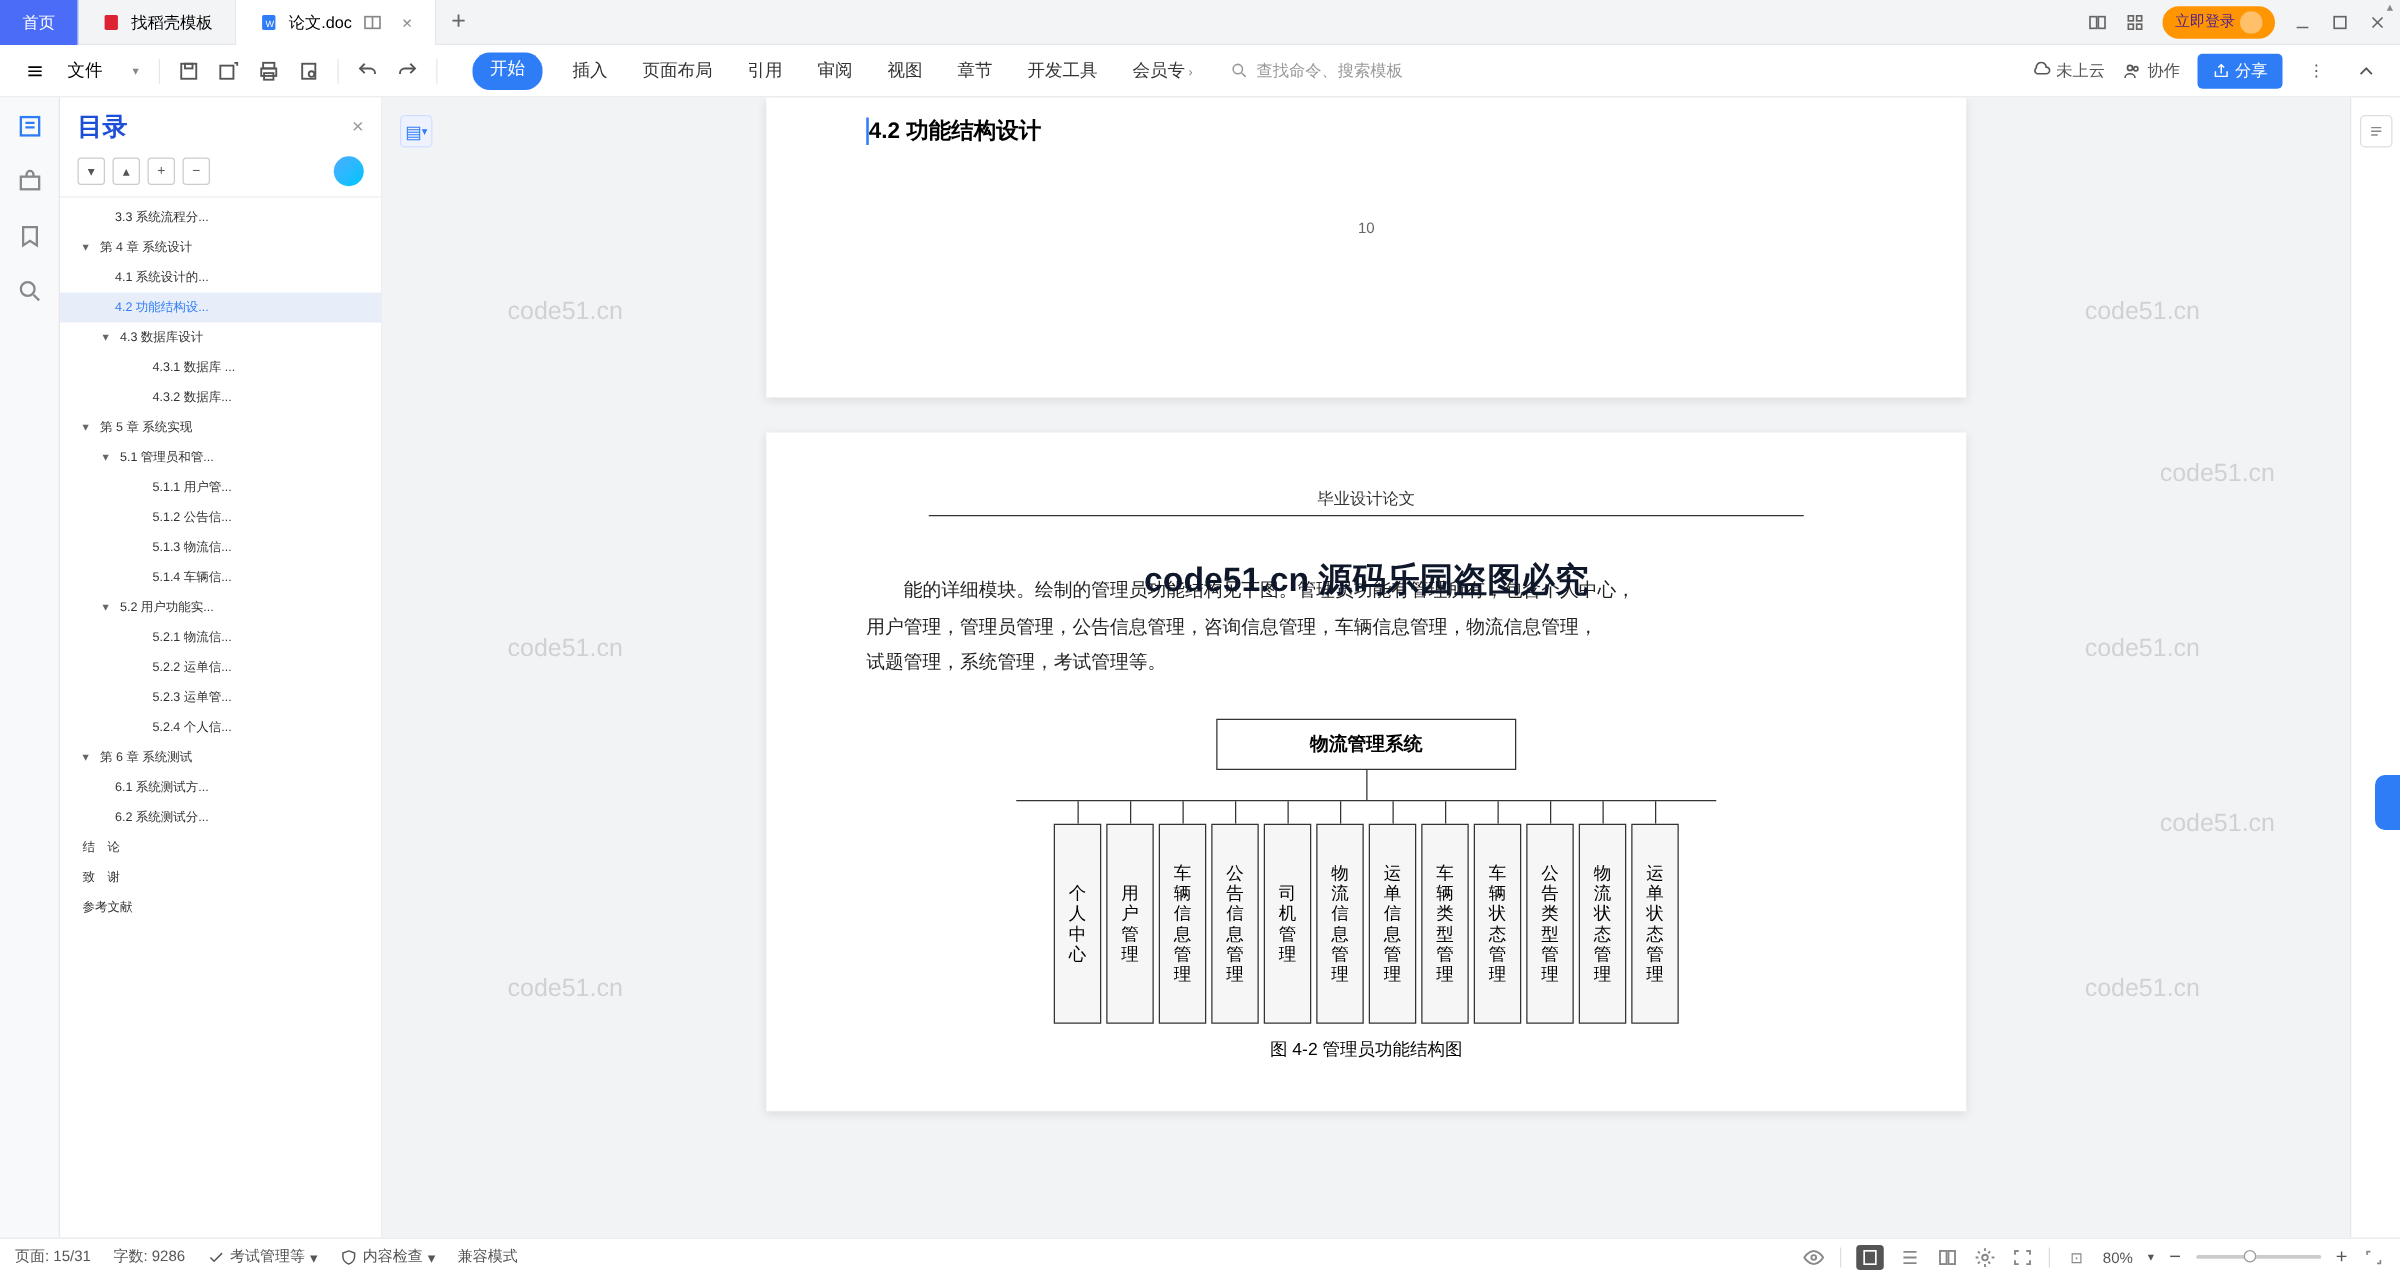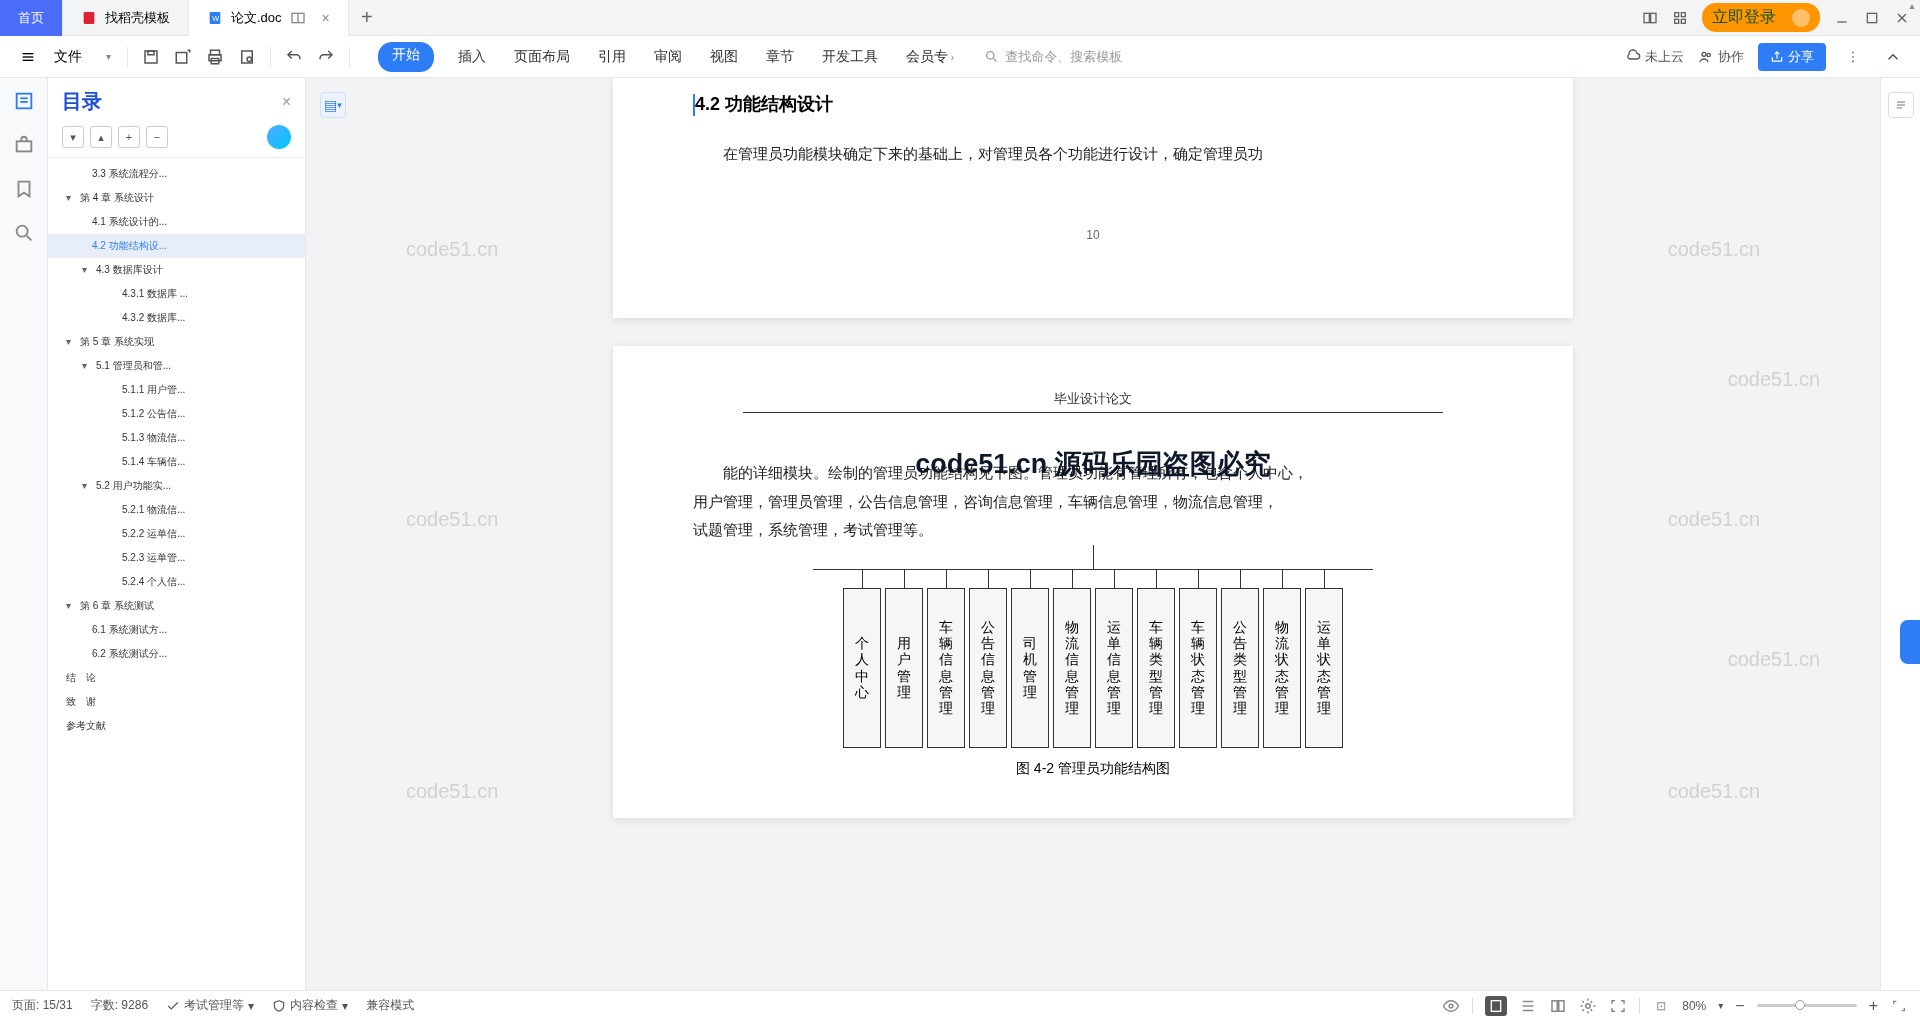--- a/index.html
+++ b/index.html
@@ -7,21 +7,21 @@
 
 
 .tab-bar { height: 36px; background: #f3f4f6; display: flex; align-items: center; border-bottom: 1px solid #e5e7eb; }
 .tab { height: 36px; padding: 0 18px; display: flex; align-items: center; font-size: 13px; gap: 8px; border-right: 1px solid #e5e7eb; cursor: pointer; }
 .tab.home { background: #4a6cf7; color: #fff; font-weight: 500; }
 .tab.active { background: #fff; }
 .tab svg { width: 16px; height: 16px; }
 .tab-close { margin-left: 8px; font-size: 14px; color: #888; }
 .tab-add { width: 36px; text-align: center; font-size: 20px; color: #666; cursor: pointer; }
 .tab-right { margin-left: auto; display: flex; align-items: center; gap: 14px; padding-right: 10px; }
-.login-btn { background: #ff9500; color: #14532d; padding: 4px 10px; border-radius: 14px; font-size: 16px; display: flex; align-items: center; gap: 16px; }
+.login-btn { background: #ff9500; color: #4c1d95; padding: 4px 10px; border-radius: 14px; font-size: 12px; display: flex; align-items: center; gap: 4px; }
 .login-btn .avatar-circle { width: 18px; height: 18px; background: #ffc069; border-radius: 50%; }
 .win-btn { width: 16px; height: 16px; color: #666; cursor: pointer; }
 
 
 .toolbar { height: 42px; display: flex; align-items: center; padding: 0 14px; border-bottom: 1px solid #e5e7eb; gap: 6px; }
 .tb-menu { display: flex; align-items: center; gap: 24px; font-size: 14px; padding: 4px 6px; cursor: pointer; }
 .tb-sep { width: 1px; height: 20px; background: #e5e7eb; margin: 0 4px; }
 .tb-icon-btn { width: 26px; height: 26px; display: flex; align-items: center; justify-content: center; color: #555; cursor: pointer; }
 .tb-icon-btn svg { width: 18px; height: 18px; }
 .ribbon-tabs { display: flex; gap: 20px; margin-left: 18px; font-size: 14px; }
@@ -324,32 +324,32 @@
     <div class="wm" style="top:290px;right:60px">code51.cn</div>
     <div class="wm" style="top:430px;left:100px">code51.cn</div>
     <div class="wm" style="top:430px;right:120px">code51.cn</div>
     <div class="wm" style="top:570px;left:350px">code51.cn</div>
     <div class="wm" style="top:570px;right:60px">code51.cn</div>
     <div class="wm" style="top:702px;left:100px">code51.cn</div>
     <div class="wm" style="top:702px;right:120px">code51.cn</div>
 
     <div class="page first">
       <div class="sec-heading"><span class="cursor-line"></span><span>4.2  功能结构设计</span></div>
-      <p class="body-text">在管理员功能模块确定下来的基础上，对管理员各个功能进行设计，确定管理员功</p>
       <div class="page-num">10</div>
     </div>
 
     <div class="page" style="padding-top:44px">
       <div class="page-header-line">毕业设计论文</div>
       <div class="red-overlay" style="top:100px">code51.cn 源码乐园盗图必究</div>
       <div style="height:40px"></div>
       <p class="body-text">能的详细模块。绘制的管理员功能结构见下图。管理员功能有管理所有，包含个人中心，</p>
       <p class="body-text" style="text-indent:0">用户管理，管理员管理，公告信息管理，咨询信息管理，车辆信息管理，物流信息管理，</p>
       <p class="body-text" style="text-indent:0">试题管理，系统管理，考试管理等。</p>
 
+      <div class="org-root">物流管理系统</div>
       <div class="org-line-v"></div>
       <div class="org-line-h"></div>
       <div class="org-children">
         <div class="org-child">
             <div class="org-child-line"></div>
             <div class="org-box">
               <span>
                 <span>个</span>
                 <span>人</span>
                 <span>中</span>

